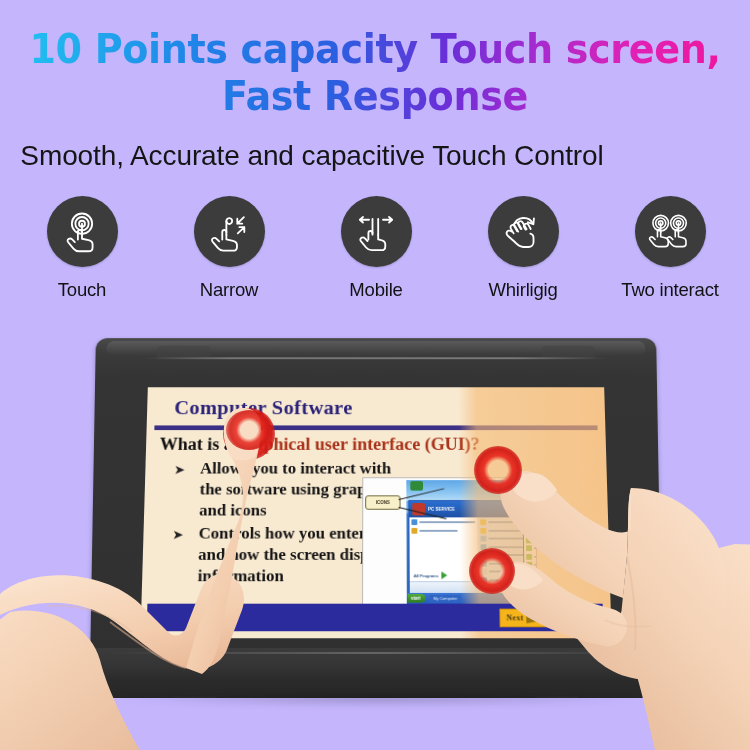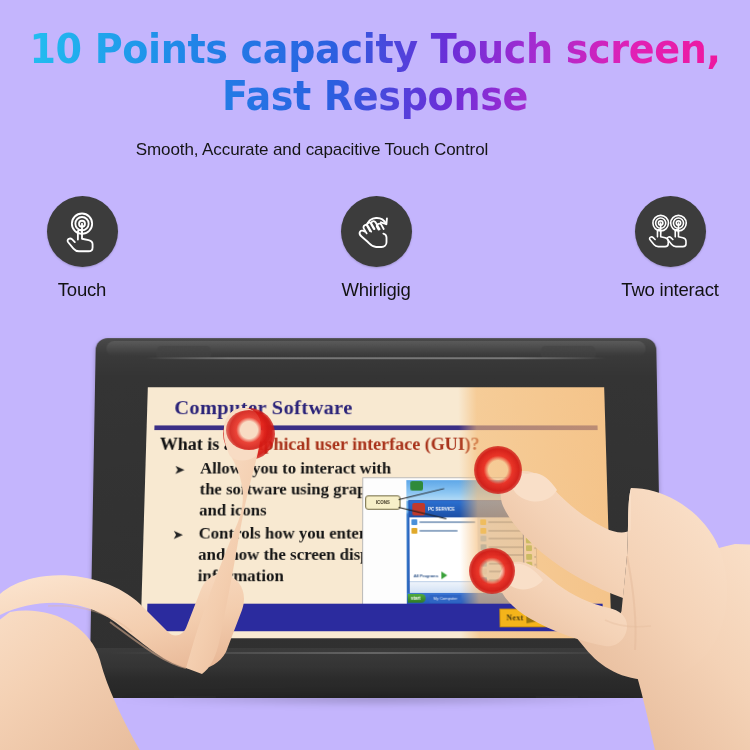--- a/index.html
+++ b/index.html
@@ -27,21 +27,21 @@
     color:transparent;
     -webkit-text-fill-color:transparent;
     white-space:pre-line;
     transform:scaleX(0.93);
     transform-origin:center top;
   }
   .subhead{
     position:absolute;left:0;top:140px;width:624px;
     text-align:center;
     font-family:"Liberation Sans", sans-serif;
-    font-size:17px;
+    font-size:28px;
     color:#151515;
     letter-spacing:-0.1px;
   }
 
   
   .icon-row{
     position:absolute;left:26px;top:196px;width:700px;
     display:flex;justify-content:space-between;align-items:flex-start;
   }
   .icon-cell{width:112px;display:flex;flex-direction:column;align-items:center;}
@@ -284,21 +284,47 @@
           <circle cx="24" cy="14.5" r="11.6"></circle>
           <path d="M24 14.5 V26.5"></path>
           <path d="M24 26.5 v5.2 l7.5 1.6 c3.1 .7 4.6 2.2 4.6 4.8 v3.6 c0 2.6-2 4.3-4.6 4.3 H20.5 c-2.6 0-4.6-1.1-6.3-3.1 l-6-7.2 c-1.1-1.4-.8-3 .6-3.8 1.3-.8 2.9-.5 4 .6 l3 3"></path>
           <path d="M19.3 32.6 v-8.4 c0-1.4 1.1-2.5 2.4-2.5 1.3 0 2.3 1.1 2.3 2.5"></path>
         </svg>
       </div>
       <div class="icon-label">Touch</div>
     </div>
 
 
-
+    <div class="icon-cell">
+      <div class="icon-disc">
+        <svg width="42" height="42" viewBox="0 0 48 48" fill="none" stroke="#fff" stroke-width="2.1" stroke-linecap="round" stroke-linejoin="round">
+          <path d="M41 7 L33.5 14.5 M33.5 14.5 h5.6 M33.5 14.5 v-5.6"></path>
+          <path d="M34 25.5 L41.5 18.5 M41.5 18.5 h-5.6 M41.5 18.5 v5.6"></path>
+          <path d="M21 11.5 v15.5"></path>
+          <path d="M21 27 v5.5 l7.5 1.6 c3.1 .7 4.6 2.2 4.6 4.8 v2.1 c0 2.6-2 4.3-4.6 4.3 H17.5 c-2.6 0-4.6-1.1-6.3-3.1 l-6-7.2 c-1.1-1.4-.8-3 .6-3.8 1.3-.8 2.9-.5 4 .6 l3 3"></path>
+          <path d="M16.3 32.6 v-8.4 c0-1.4 1.1-2.5 2.4-2.5 1.3 0 2.3 1.1 2.3 2.5"></path>
+          <path d="M21 11.5 a3.3 3.3 0 1 1 0 0.01"></path>
+        </svg>
+      </div>
+      <div class="icon-label">Narrow</div>
+    </div>
+
+    <div class="icon-cell">
+      <div class="icon-disc">
+        <svg width="42" height="42" viewBox="0 0 48 48" fill="none" stroke="#fff" stroke-width="2.1" stroke-linecap="round" stroke-linejoin="round">
+          <path d="M16 10 H5.5 M5.5 10 l3.6-3.2 M5.5 10 l3.6 3.2"></path>
+          <path d="M32 10 H42.5 M42.5 10 l-3.6-3.2 M42.5 10 l-3.6 3.2"></path>
+          <path d="M20 9 v18"></path>
+          <path d="M26.5 9 v18"></path>
+          <path d="M26.5 27 v5.5 l3.5 .9 c3.1 .7 4.6 2.2 4.6 4.8 v2.3 c0 2.6-2 4.3-4.6 4.3 H19 c-2.6 0-4.6-1.1-6.3-3.1 l-6-7.2 c-1.1-1.4-.8-3 .6-3.8 1.3-.8 2.9-.5 4 .6 l3 3"></path>
+          <path d="M15.3 32.6 v-7.2 c0-1.4 1.1-2.5 2.4-2.5 1.3 0 2.3 1.1 2.3 2.5"></path>
+        </svg>
+      </div>
+      <div class="icon-label">Mobile</div>
+    </div>
 
     <div class="icon-cell">
       <div class="icon-disc">
         <svg width="42" height="42" viewBox="0 0 48 48" fill="none" stroke="#fff" stroke-width="2.1" stroke-linecap="round" stroke-linejoin="round">
           <path d="M13.5 16 a12 12 0 0 1 22 -1.5"></path>
           <path d="M36.5 8.5 l-0.6 6.6 -6.3 -2.2"></path>
           <path d="M11 23.5 c-2.2-1.6-4.6-1.3-5.5 .6 -.9 1.9 .3 3.6 2 5.1 l7.2 6.3 c2 1.8 4.3 5.6 9.5 5.6 h6.2 c3.2 0 5.6-2.2 5.6-5.3 v-5.4 c0-2.4-1.3-4-3.6-4.6"></path>
           <path d="M13.3 25.6 l-3.2-5.5 c-.8-1.4-.4-3 1-3.8 1.4-.8 3-.3 3.8 1.1 l3.6 6.2"></path>
           <path d="M17.2 22.8 l-3.1-5.4 c-.8-1.4-.4-3 1-3.8 1.4-.8 3-.3 3.8 1.1 l3.4 5.9"></path>
           <path d="M21.4 20.3 l-2.6-4.5 c-.8-1.4-.4-3 1-3.8 1.4-.8 3-.3 3.8 1.1 l4.5 7.8"></path>

